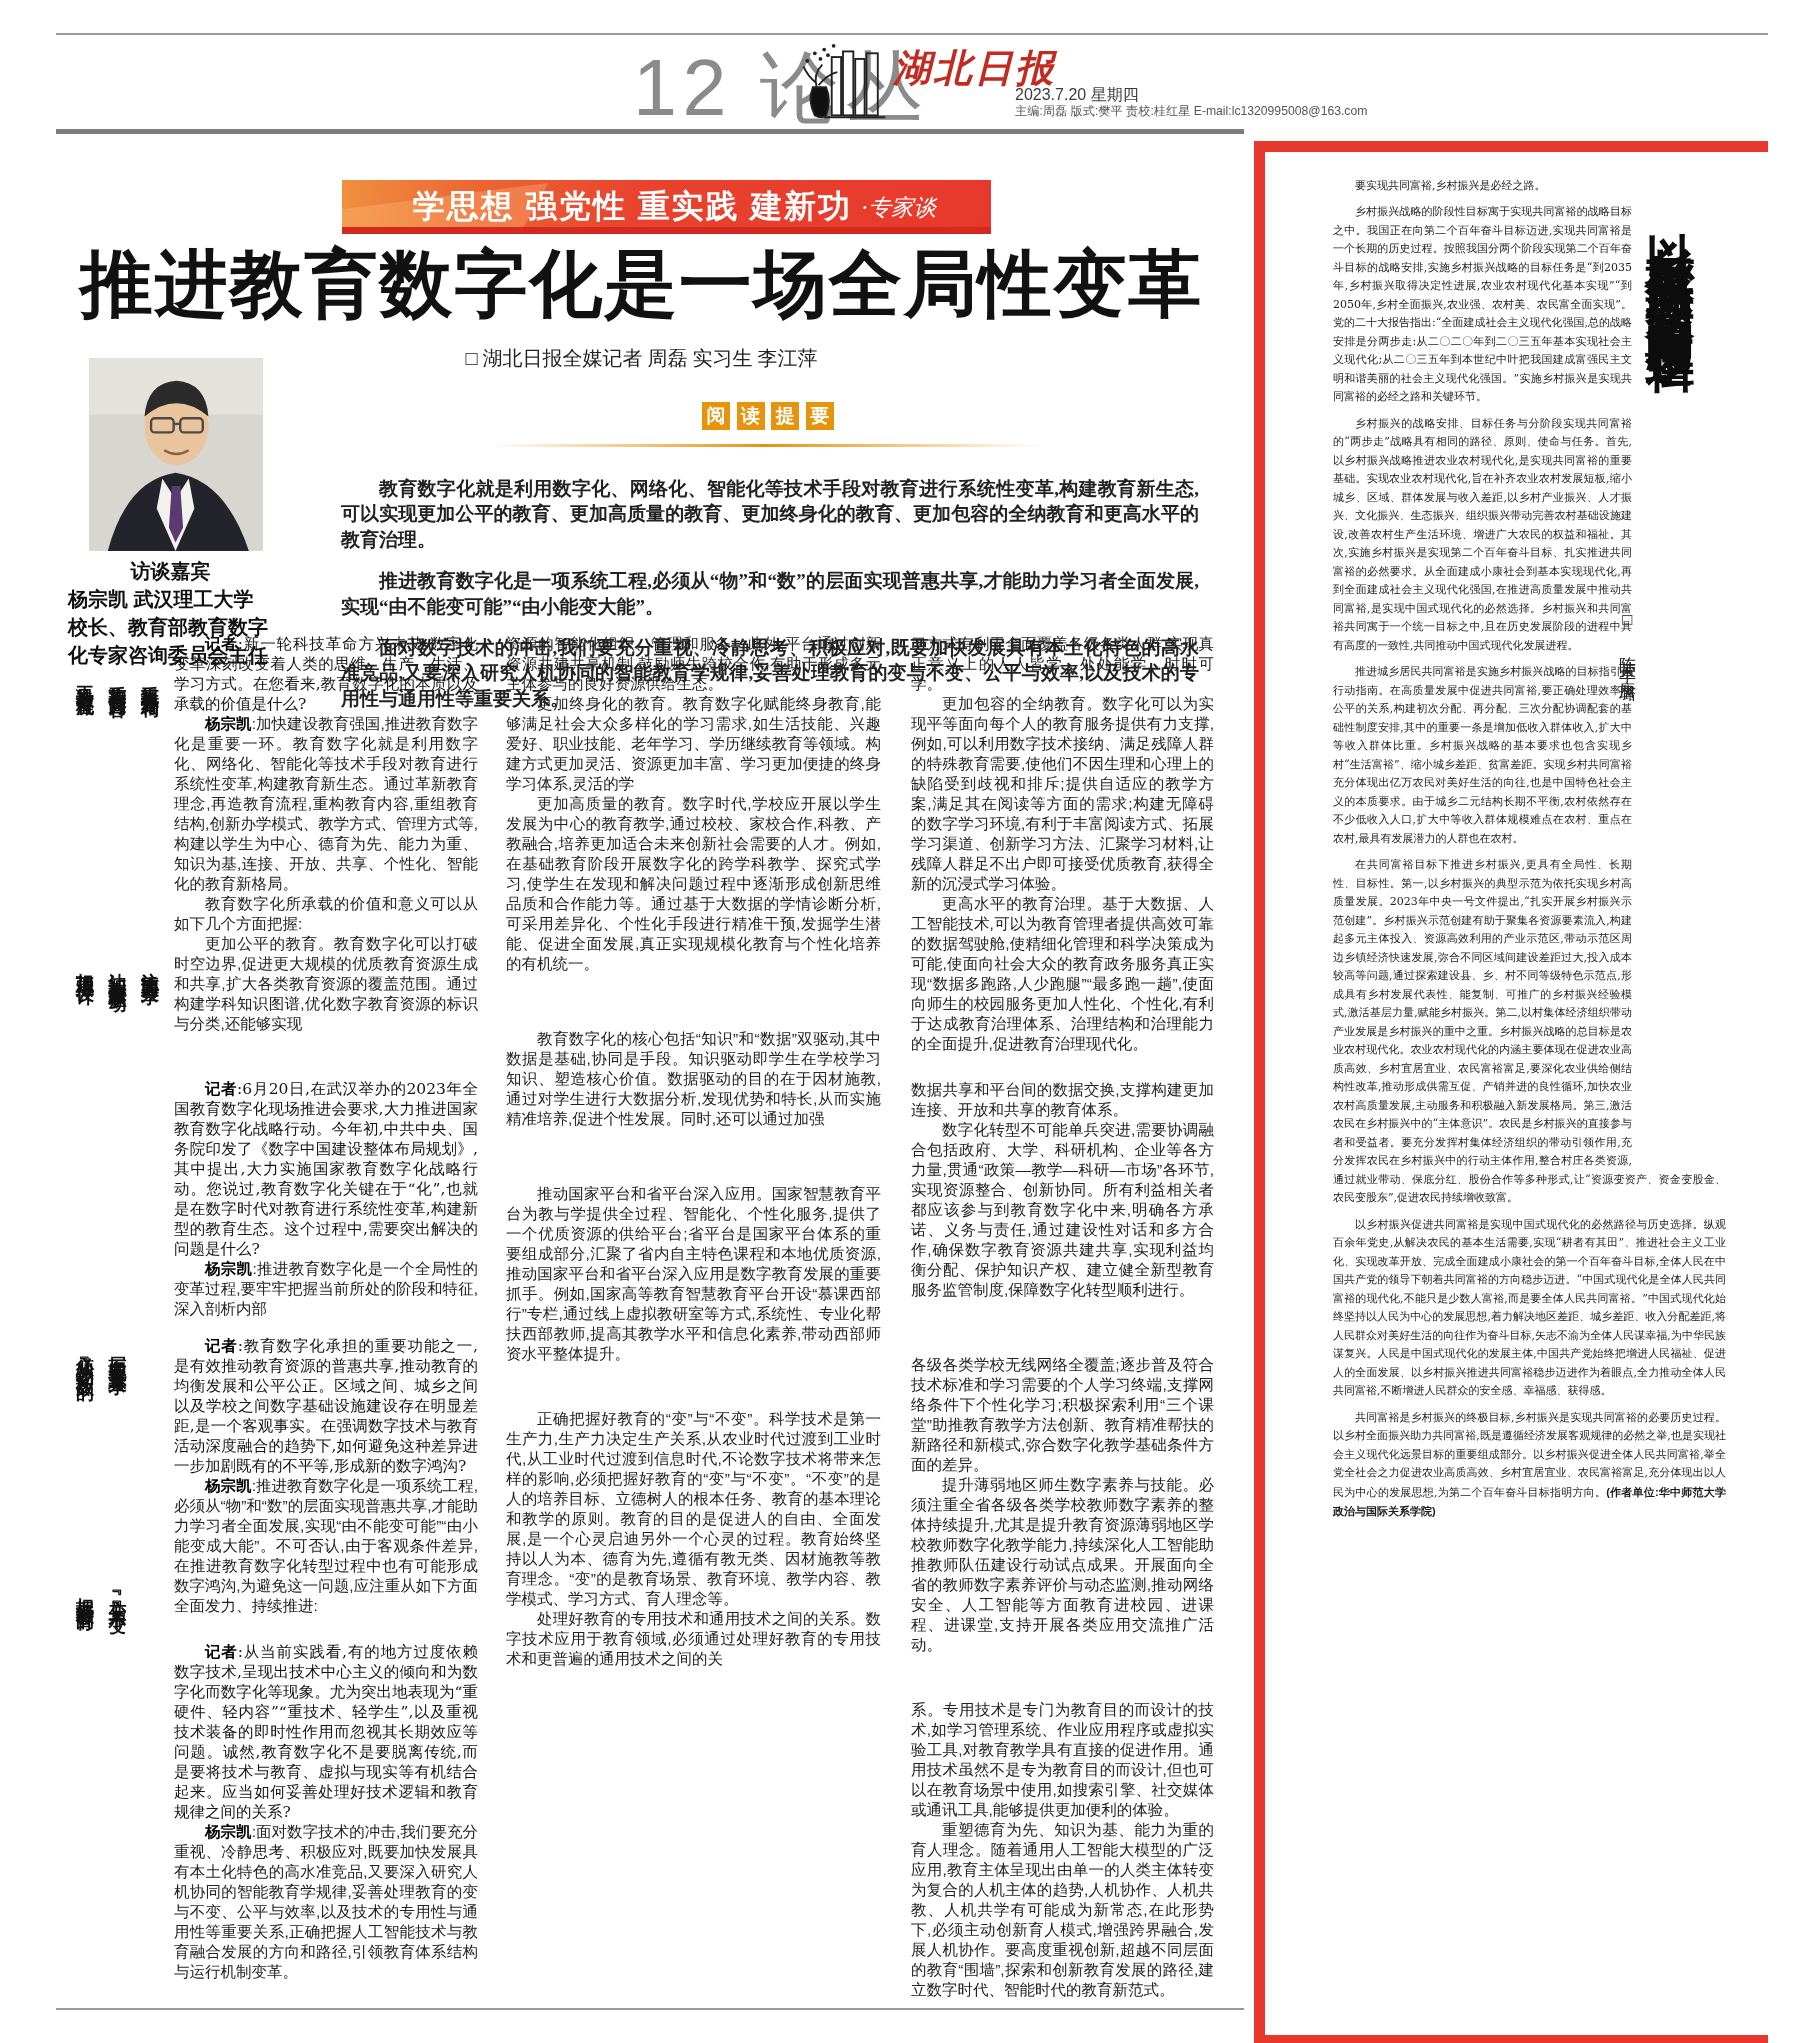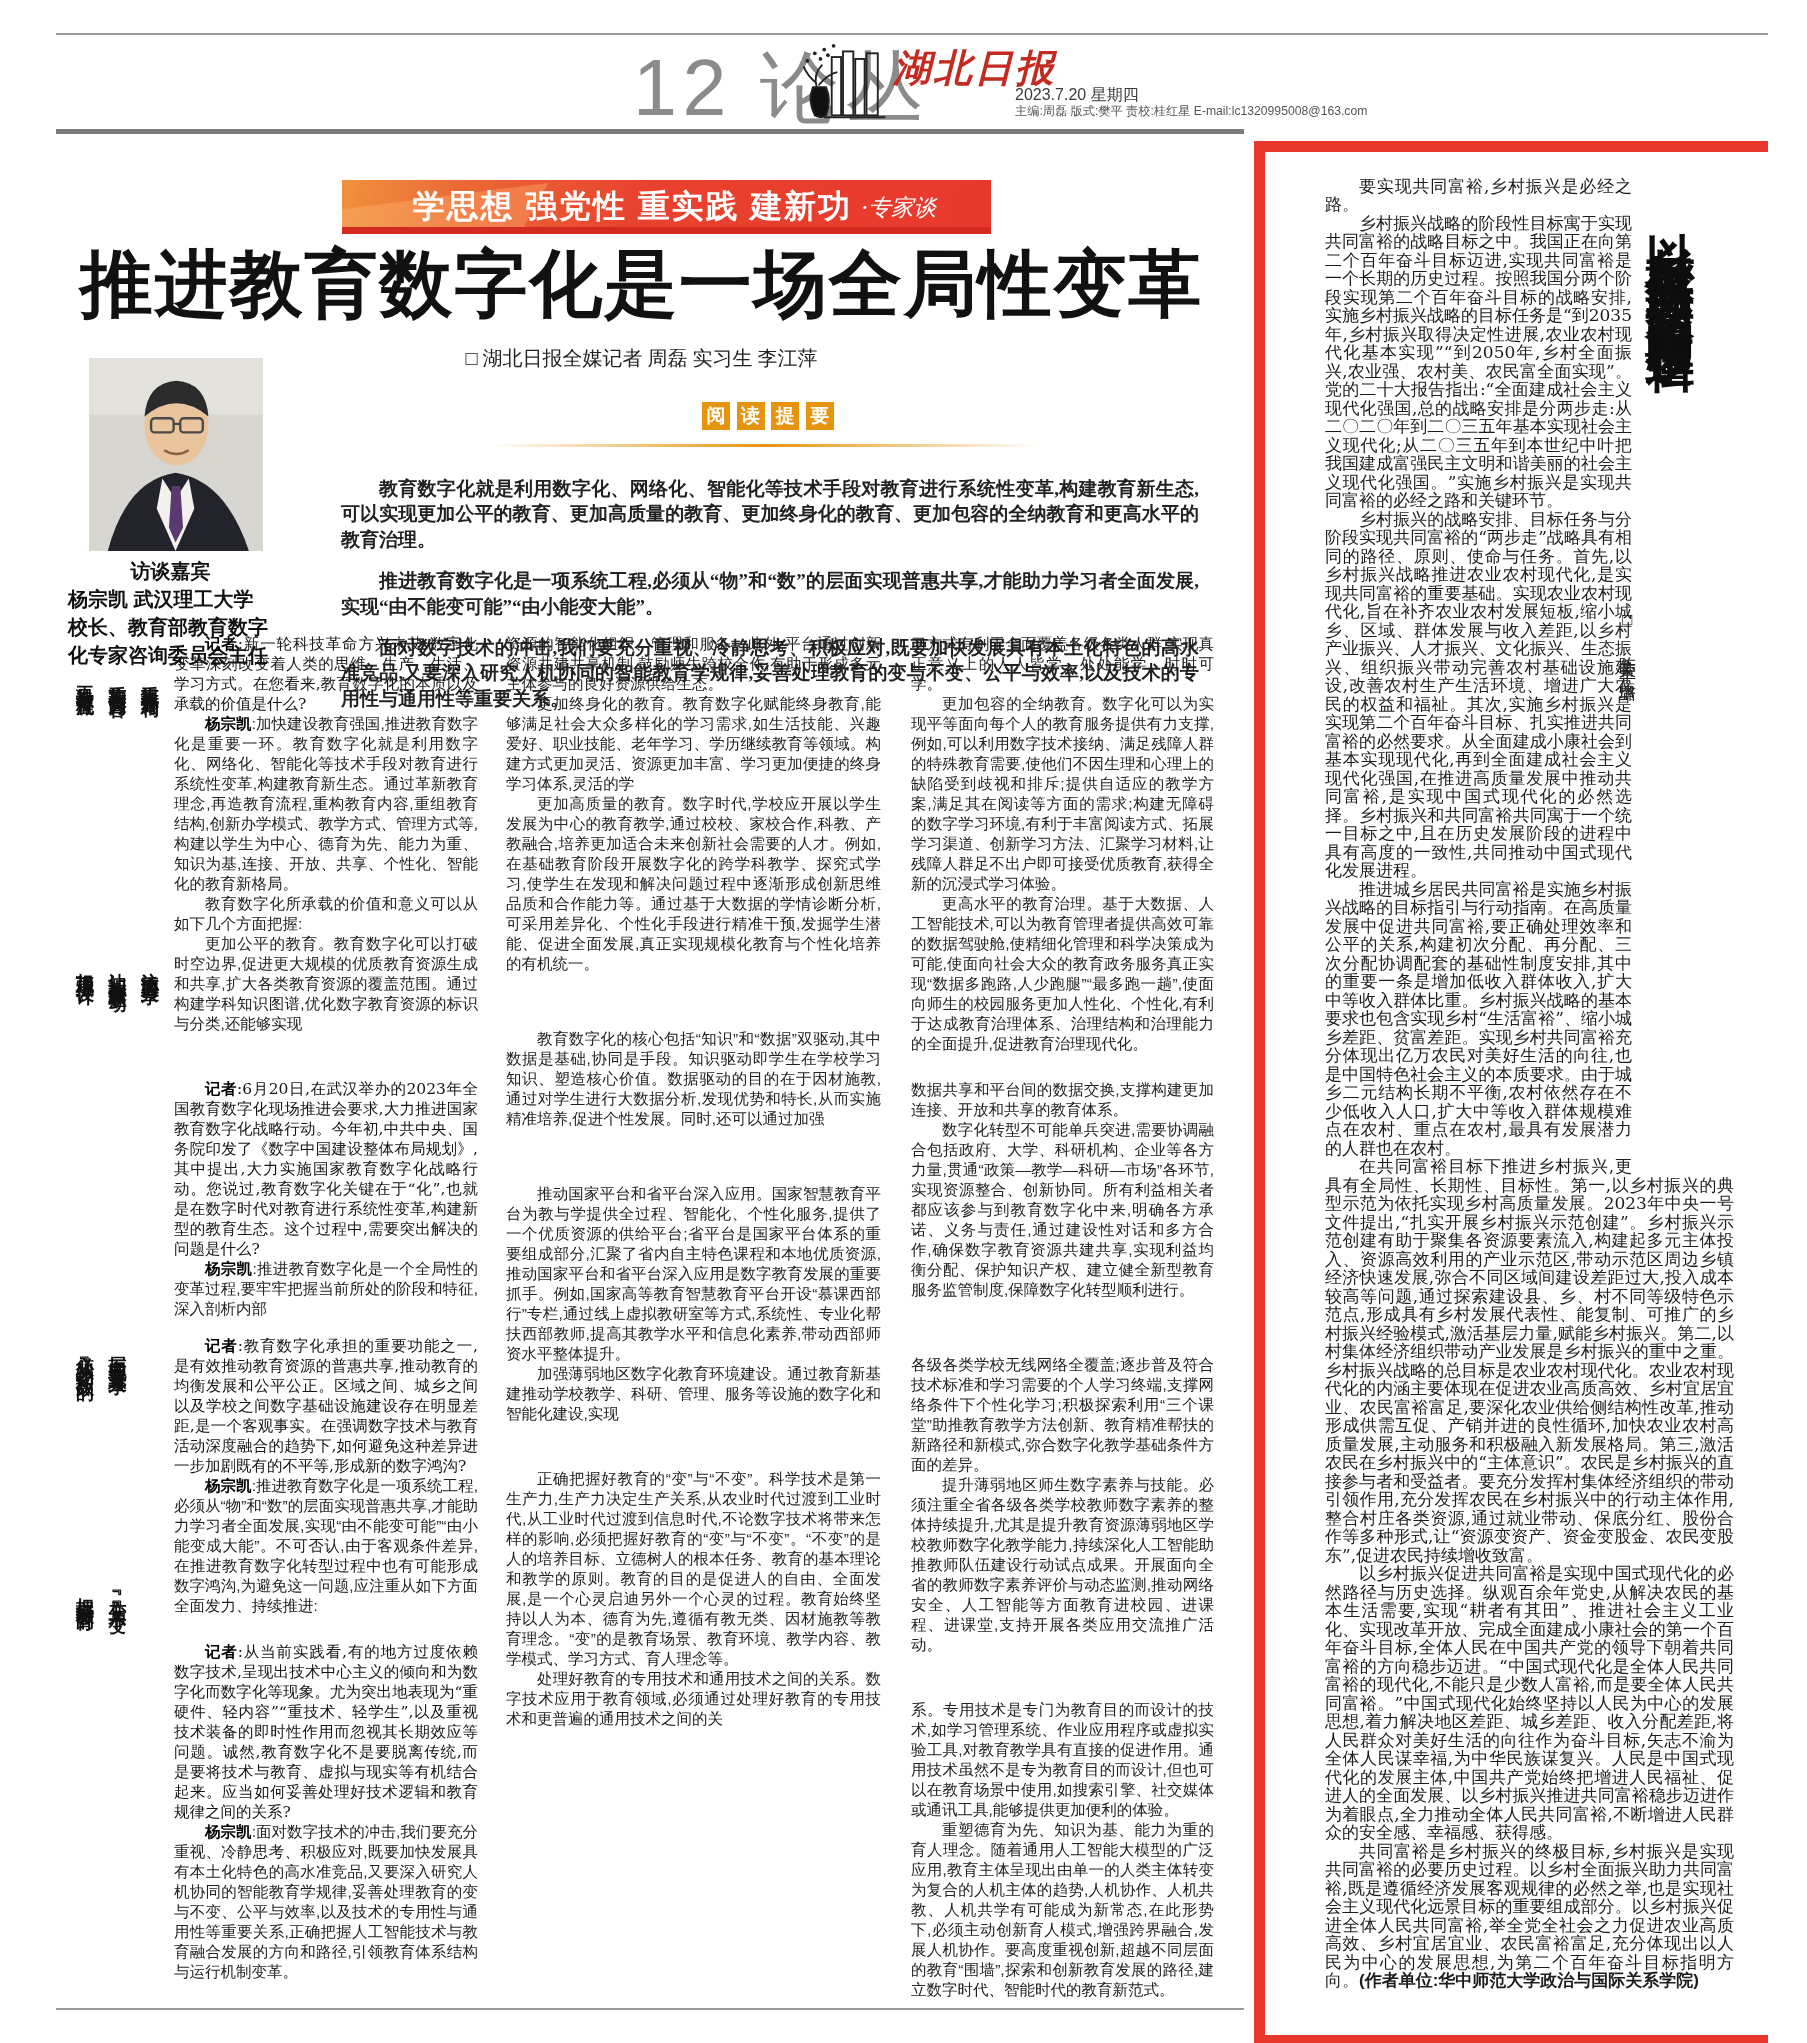--- a/index.html
+++ b/index.html
@@ -53,21 +53,21 @@
   .blk{margin:0;font-size:15.5px;line-height:20px;text-indent:2em;}
   .q{font-family:"DejaVu Serif",serif;color:#151515;}
   .a,.body-sans{font-family:"Liberation Sans","DejaVu Sans",sans-serif;color:#222;}
   .spk{font-family:"Liberation Sans","DejaVu Sans",sans-serif;font-weight:bold;color:#000;}
   .noind{text-indent:0;}
   .gap18{height:17px;}.gap28{height:26px;}.gap48{height:45px;}.gap58{height:55px;}
   
   #featured{left:1254px;top:141px;width:544px;height:1883px;border:11.3px solid #e8372c;background:#fff;}
   #fa-content{margin:24.5px 75px 0 60px;text-align:justify;}
   #fa-spacer{float:right;width:102px;height:987px;}
-  .fp{margin:0;font-size:17px;line-height:18.5px;text-indent:2em;color:#1c1c1c;
+  .fp{margin:8px;font-size:11px;line-height:18.5px;text-indent:2em;color:#1c1c1c;
       font-family:"DejaVu Serif",serif;}
   .fa-note{font-family:"Liberation Sans","DejaVu Sans",sans-serif;font-weight:bold;}
   #fa-title{left:1637px;top:193px;height:942px;writing-mode:vertical-rl;font-size:49px;
       font-weight:900;letter-spacing:7.5px;color:#0d0d0d;font-family:"Liberation Serif",serif;}
   #fa-author{left:1616px;top:610px;writing-mode:vertical-rl;font-size:17px;letter-spacing:4.7px;
       font-family:"Liberation Sans","DejaVu Sans",sans-serif;color:#222;}
 </style>
 </head>
 <body>
 
@@ -179,21 +179,20 @@
   </div>
 
   <div class="col" id="col2">
     <p class="blk body-sans noind">资源的智能化组织、管理和服务。此外,平台通过创新资源共建共享机制,鼓励师生跨校合作,有助于形成多元主体参与的良好资源供给生态。</p>
     <p class="blk body-sans">更加终身化的教育。教育数字化赋能终身教育,能够满足社会大众多样化的学习需求,如生活技能、兴趣爱好、职业技能、老年学习、学历继续教育等领域。构建方式更加灵活、资源更加丰富、学习更加便捷的终身学习体系,灵活的学</p>
     <p class="blk body-sans">更加高质量的教育。数字时代,学校应开展以学生发展为中心的教育教学,通过校校、家校合作,科教、产教融合,培养更加适合未来创新社会需要的人才。例如,在基础教育阶段开展数字化的跨学科教学、探究式学习,使学生在发现和解决问题过程中逐渐形成创新思维品质和合作能力等。通过基于大数据的学情诊断分析,可采用差异化、个性化手段进行精准干预,发掘学生潜能、促进全面发展,真正实现规模化教育与个性化培养的有机统一。</p>
     <div class="gap58"></div>
     <p class="blk body-sans">教育数字化的核心包括“知识”和“数据”双驱动,其中数据是基础,协同是手段。知识驱动即学生在学校学习知识、塑造核心价值。数据驱动的目的在于因材施教,通过对学生进行大数据分析,发现优势和特长,从而实施精准培养,促进个性发展。同时,还可以通过加强</p>
     <div class="gap58"></div>
     <p class="blk body-sans">推动国家平台和省平台深入应用。国家智慧教育平台为教与学提供全过程、智能化、个性化服务,提供了一个优质资源的供给平台;省平台是国家平台体系的重要组成部分,汇聚了省内自主特色课程和本地优质资源,推动国家平台和省平台深入应用是数字教育发展的重要抓手。例如,国家高等教育智慧教育平台开设“慕课西部行”专栏,通过线上虚拟教研室等方式,系统性、专业化帮扶西部教师,提高其教学水平和信息化素养,带动西部师资水平整体提升。</p>
-    <p class="blk body-sans">加强薄弱地区数字化教育环境建设。通过教育新基建推动学校教学、科研、管理、服务等设施的数字化和智能化建设,实现</p>
     <div class="gap48"></div>
     <p class="blk body-sans">正确把握好教育的“变”与“不变”。科学技术是第一生产力,生产力决定生产关系,从农业时代过渡到工业时代,从工业时代过渡到信息时代,不论数字技术将带来怎样的影响,必须把握好教育的“变”与“不变”。“不变”的是人的培养目标、立德树人的根本任务、教育的基本理论和教学的原则。教育的目的是促进人的自由、全面发展,是一个心灵启迪另外一个心灵的过程。教育始终坚持以人为本、德育为先,遵循有教无类、因材施教等教育理念。“变”的是教育场景、教育环境、教学内容、教学模式、学习方式、育人理念等。</p>
     <p class="blk body-sans">处理好教育的专用技术和通用技术之间的关系。数字技术应用于教育领域,必须通过处理好教育的专用技术和更普遍的通用技术之间的关</p>
   </div>
 
   <div class="col" id="col3">
     <p class="blk body-sans noind">习方式有利于全面覆盖各级各类人群,实现真正意义上的人人皆学、处处能学、时时可学。</p>
     <p class="blk body-sans">更加包容的全纳教育。数字化可以为实现平等面向每个人的教育服务提供有力支撑,例如,可以利用数字技术接纳、满足残障人群的特殊教育需要,使他们不因生理和心理上的缺陷受到歧视和排斥;提供自适应的教学方案,满足其在阅读等方面的需求;构建无障碍的数字学习环境,有利于丰富阅读方式、拓展学习渠道、创新学习方法、汇聚学习材料,让残障人群足不出户即可接受优质教育,获得全新的沉浸式学习体验。</p>
     <p class="blk body-sans">更高水平的教育治理。基于大数据、人工智能技术,可以为教育管理者提供高效可靠的数据驾驶舱,使精细化管理和科学决策成为可能,使面向社会大众的教育政务服务真正实现“数据多跑路,人少跑腿”“最多跑一趟”,使面向师生的校园服务更加人性化、个性化,有利于达成教育治理体系、治理结构和治理能力的全面提升,促进教育治理现代化。</p>
     <div class="gap28"></div>

